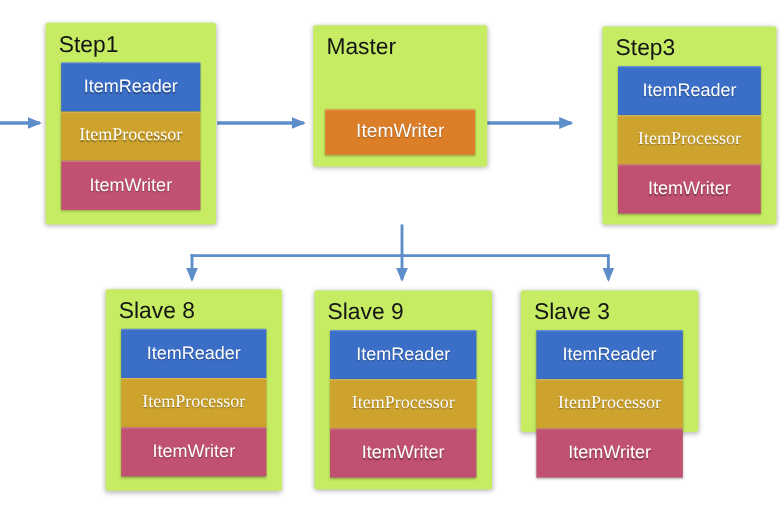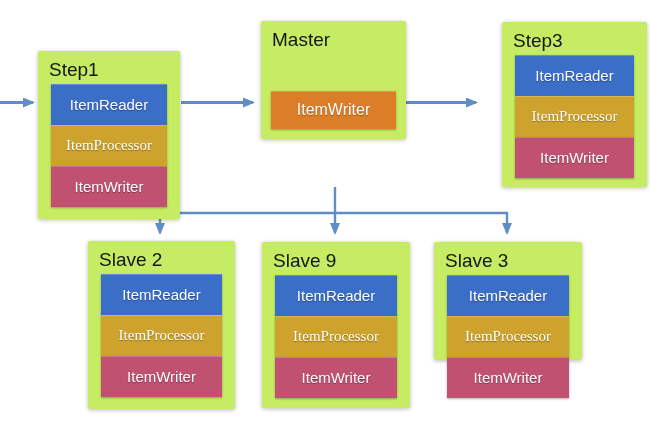--- a/index.html
+++ b/index.html
@@ -57,21 +57,21 @@
       <path d="M181,102.5 H253" stroke-width="3" marker-end="url(#ah)"></path>
       <path d="M406,102.5 H476" stroke-width="3" marker-end="url(#ah)"></path>
       <path d="M335,187 V213" stroke-width="2.4"></path>
       <path d="M158.8,213 H507" stroke-width="2.4"></path>
       <path d="M160,211.8 V233" stroke-width="2.4" marker-end="url(#ah)"></path>
       <path d="M335,211.8 V233" stroke-width="2.4" marker-end="url(#ah)"></path>
       <path d="M507,211.8 V233" stroke-width="2.4" marker-end="url(#ah)"></path>
     </g>
   </svg>
 
-  <div class="node" style="left:38px;top:19px;width:142px;height:168px;margin-top:32px;">
+  <div class="node" style="left:38px;top:19px;width:142px;height:168px;">
     <div class="node-title">Step1</div>
     <div class="rows">
       <div class="row row-reader">ItemReader</div>
       <div class="row row-processor">ItemProcessor</div>
       <div class="row row-writer">ItemWriter</div>
     </div>
   </div>
 
   <div class="node" style="left:261px;top:21px;width:145px;height:118px;">
     <div class="node-title">Master</div>
@@ -81,21 +81,21 @@
   <div class="node" style="left:474px;top:22px;width:145px;height:165px;margin-left:28px;">
     <div class="node-title">Step3</div>
     <div class="rows">
       <div class="row row-reader">ItemReader</div>
       <div class="row row-processor">ItemProcessor</div>
       <div class="row row-writer">ItemWriter</div>
     </div>
   </div>
 
   <div class="node" style="left:88px;top:241px;width:147px;height:168px;">
-    <div class="node-title">Slave 2</div>
+    <div class="node-title">Slave 8</div>
     <div class="rows">
       <div class="row row-reader">ItemReader</div>
       <div class="row row-processor">ItemProcessor</div>
       <div class="row row-writer">ItemWriter</div>
     </div>
   </div>
 
   <div class="node" style="left:262px;top:242px;width:148px;height:166px;">
     <div class="node-title">Slave 9</div>
     <div class="rows">

